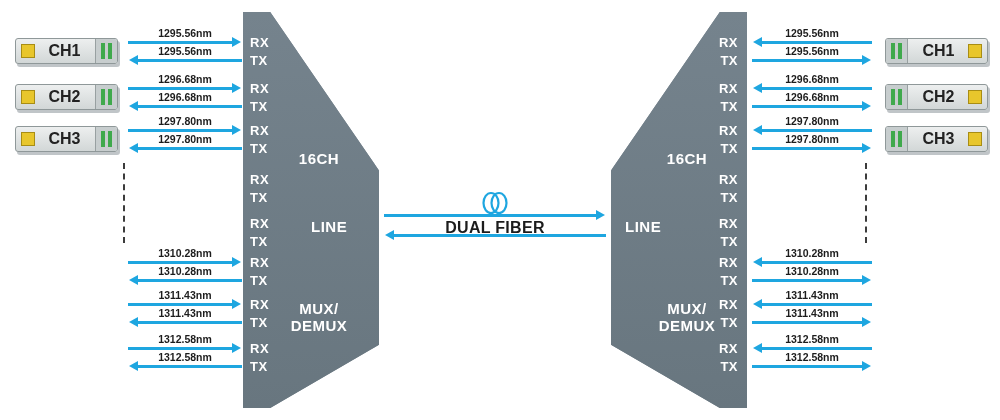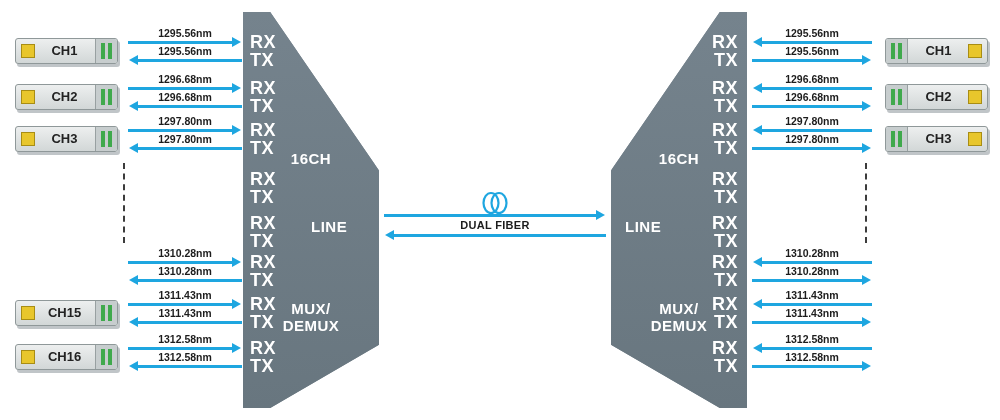--- a/index.html
+++ b/index.html
@@ -9,37 +9,37 @@
 
   
   .unit{position:absolute;top:12px;width:136px;height:396px;
         background:linear-gradient(180deg,#75838d,#68767f);
         background-color:var(--unit,#6f7d87)}
   .unit-l{left:243px;clip-path:polygon(0 0,20% 0,100% 40%,100% 84%,20% 100%,0 100%)}
   .unit-r{left:611px;clip-path:polygon(100% 0,80% 0,0 40%,0 84%,80% 100%,100% 100%)}
   .port{position:absolute;display:flex;flex-direction:column;gap:5px}
   .unit-l .port{left:7px}
   .unit-r .port{right:9px;align-items:flex-end}
-  .ptxt{font-weight:700;font-size:18px;line-height:13px;color:#fff;letter-spacing:.5px}
+  .ptxt{font-weight:700;font-size:13px;line-height:13px;color:#fff;letter-spacing:.5px}
   .ulabel{position:absolute;color:#fff;font-weight:700;font-size:15px;letter-spacing:.5px}
-  .center{left:0;width:100%;text-align:center}
+  .center{left:8px;width:100%;text-align:center}
 
   
   .row{position:absolute;height:44px}
   .row-l{left:15px;width:228px}
   .row-r{left:751px;width:237px}
 
   
   .module{position:absolute;top:12px;width:103px;height:26px;
           background:linear-gradient(#edefef,#d2d7d7);
           border:1px solid #8f9899;border-radius:3px;
           box-shadow:2px 3px 0 rgba(130,140,145,.5)}
   .row-l .module{left:0}
   .row-r .module{left:134px}
-  .mlabel{position:absolute;top:0;height:24px;line-height:24px;font-size:13px;font-weight:700;
+  .mlabel{position:absolute;top:0;height:24px;line-height:24px;font-size:16px;font-weight:700;
           color:#222;text-align:center}
   .m-left .mlabel{left:20px;right:24px}
   .m-right .mlabel{left:24px;right:20px}
   .tab{position:absolute;top:5px;width:14px;height:14px;background:var(--tab,#e8c62c);
        border:1px solid #a88d14}
   .m-left .tab{left:5px}
   .m-right .tab{right:5px}
   .endcap{position:absolute;top:0;height:24px;width:22px;background:#c7cdce}
   .m-left .endcap{right:0;border-left:1px solid #98a0a1;border-radius:0 2px 2px 0}
   .m-right .endcap{left:0;border-right:1px solid #98a0a1;border-radius:2px 0 0 2px}
@@ -69,21 +69,21 @@
 
   
   .dash{position:absolute;top:163px;height:80px;width:0;border-left:2px dashed #3c3c3c}
   .dash-l{left:123px}
   .dash-r{left:865px}
 
   
   .link{position:absolute;left:384px;top:193px;width:222px;height:52px}
   .link .ar{left:0;width:212px;top:21px}
   .link .al{left:10px;width:212px;top:41px}
-  .linklabel{position:absolute;top:26px;left:0;width:100%;text-align:center;font-size:11px;
+  .linklabel{position:absolute;top:26px;left:0;width:100%;text-align:center;font-size:16px;
              font-weight:700;color:#1c1c1c;letter-spacing:.3px}
   .coil{position:absolute;left:50%;top:-2px;transform:translateX(-50%);color:var(--arrow,#1ea6e0)}
 </style>
 </head>
 <body>
 
 <div class="canvas">
 
   <div class="row row-l" style="top:26px">
     <div class="module m-left">
@@ -139,45 +139,29 @@
   <div class="row row-l" style="top:246px">
     <div class="azone">
       <span class="wl wl1">1310.28nm</span>
       <div class="arrow ar a1"></div>
       <span class="wl wl2">1310.28nm</span>
       <div class="arrow al a2"></div>
     </div>
   </div>
 
   <div class="row row-l" style="top:288px">
-    <div class="module m-left">
-      <span class="tab"></span>
-      <span class="mlabel">CH15</span>
-      <span class="endcap">
-          <i></i>
-          <i></i>
-        </span>
-    </div>
     <div class="azone">
       <span class="wl wl1">1311.43nm</span>
       <div class="arrow ar a1"></div>
       <span class="wl wl2">1311.43nm</span>
       <div class="arrow al a2"></div>
     </div>
   </div>
 
   <div class="row row-l" style="top:332px">
-    <div class="module m-left">
-      <span class="tab"></span>
-      <span class="mlabel">CH16</span>
-      <span class="endcap">
-          <i></i>
-          <i></i>
-        </span>
-    </div>
     <div class="azone">
       <span class="wl wl1">1312.58nm</span>
       <div class="arrow ar a1"></div>
       <span class="wl wl2">1312.58nm</span>
       <div class="arrow al a2"></div>
     </div>
   </div>
 
   <div class="dash dash-l"></div>
 

